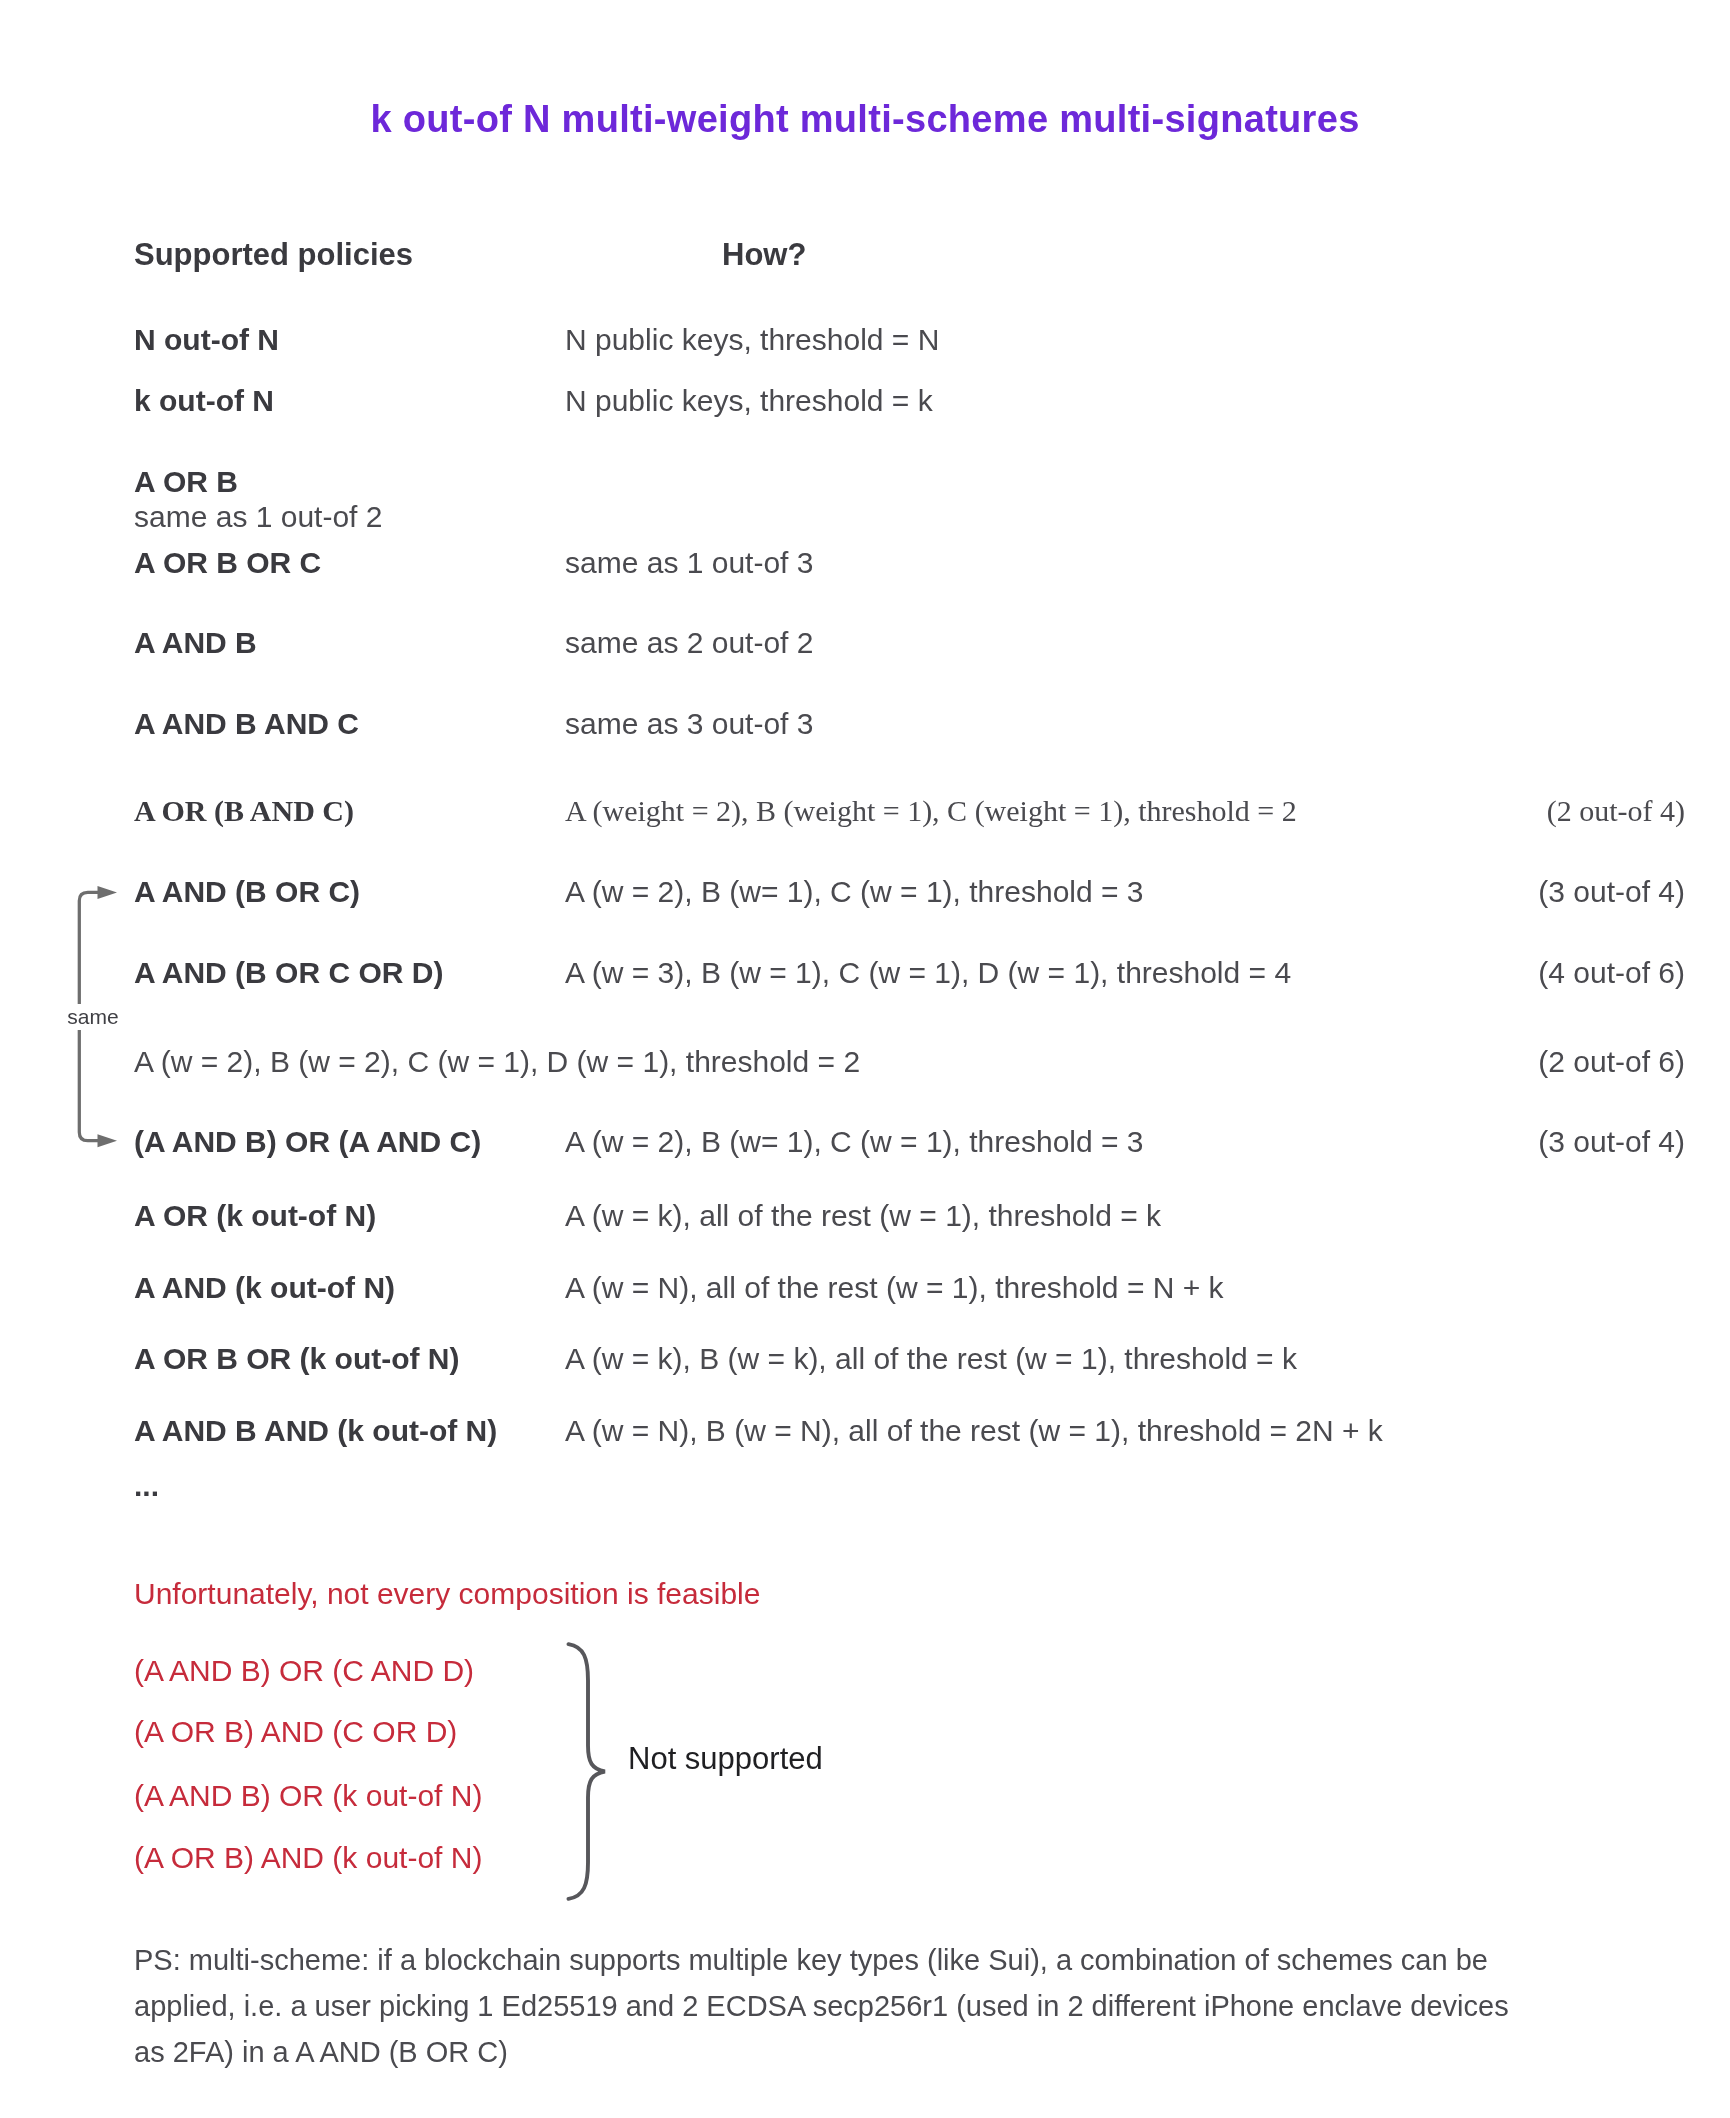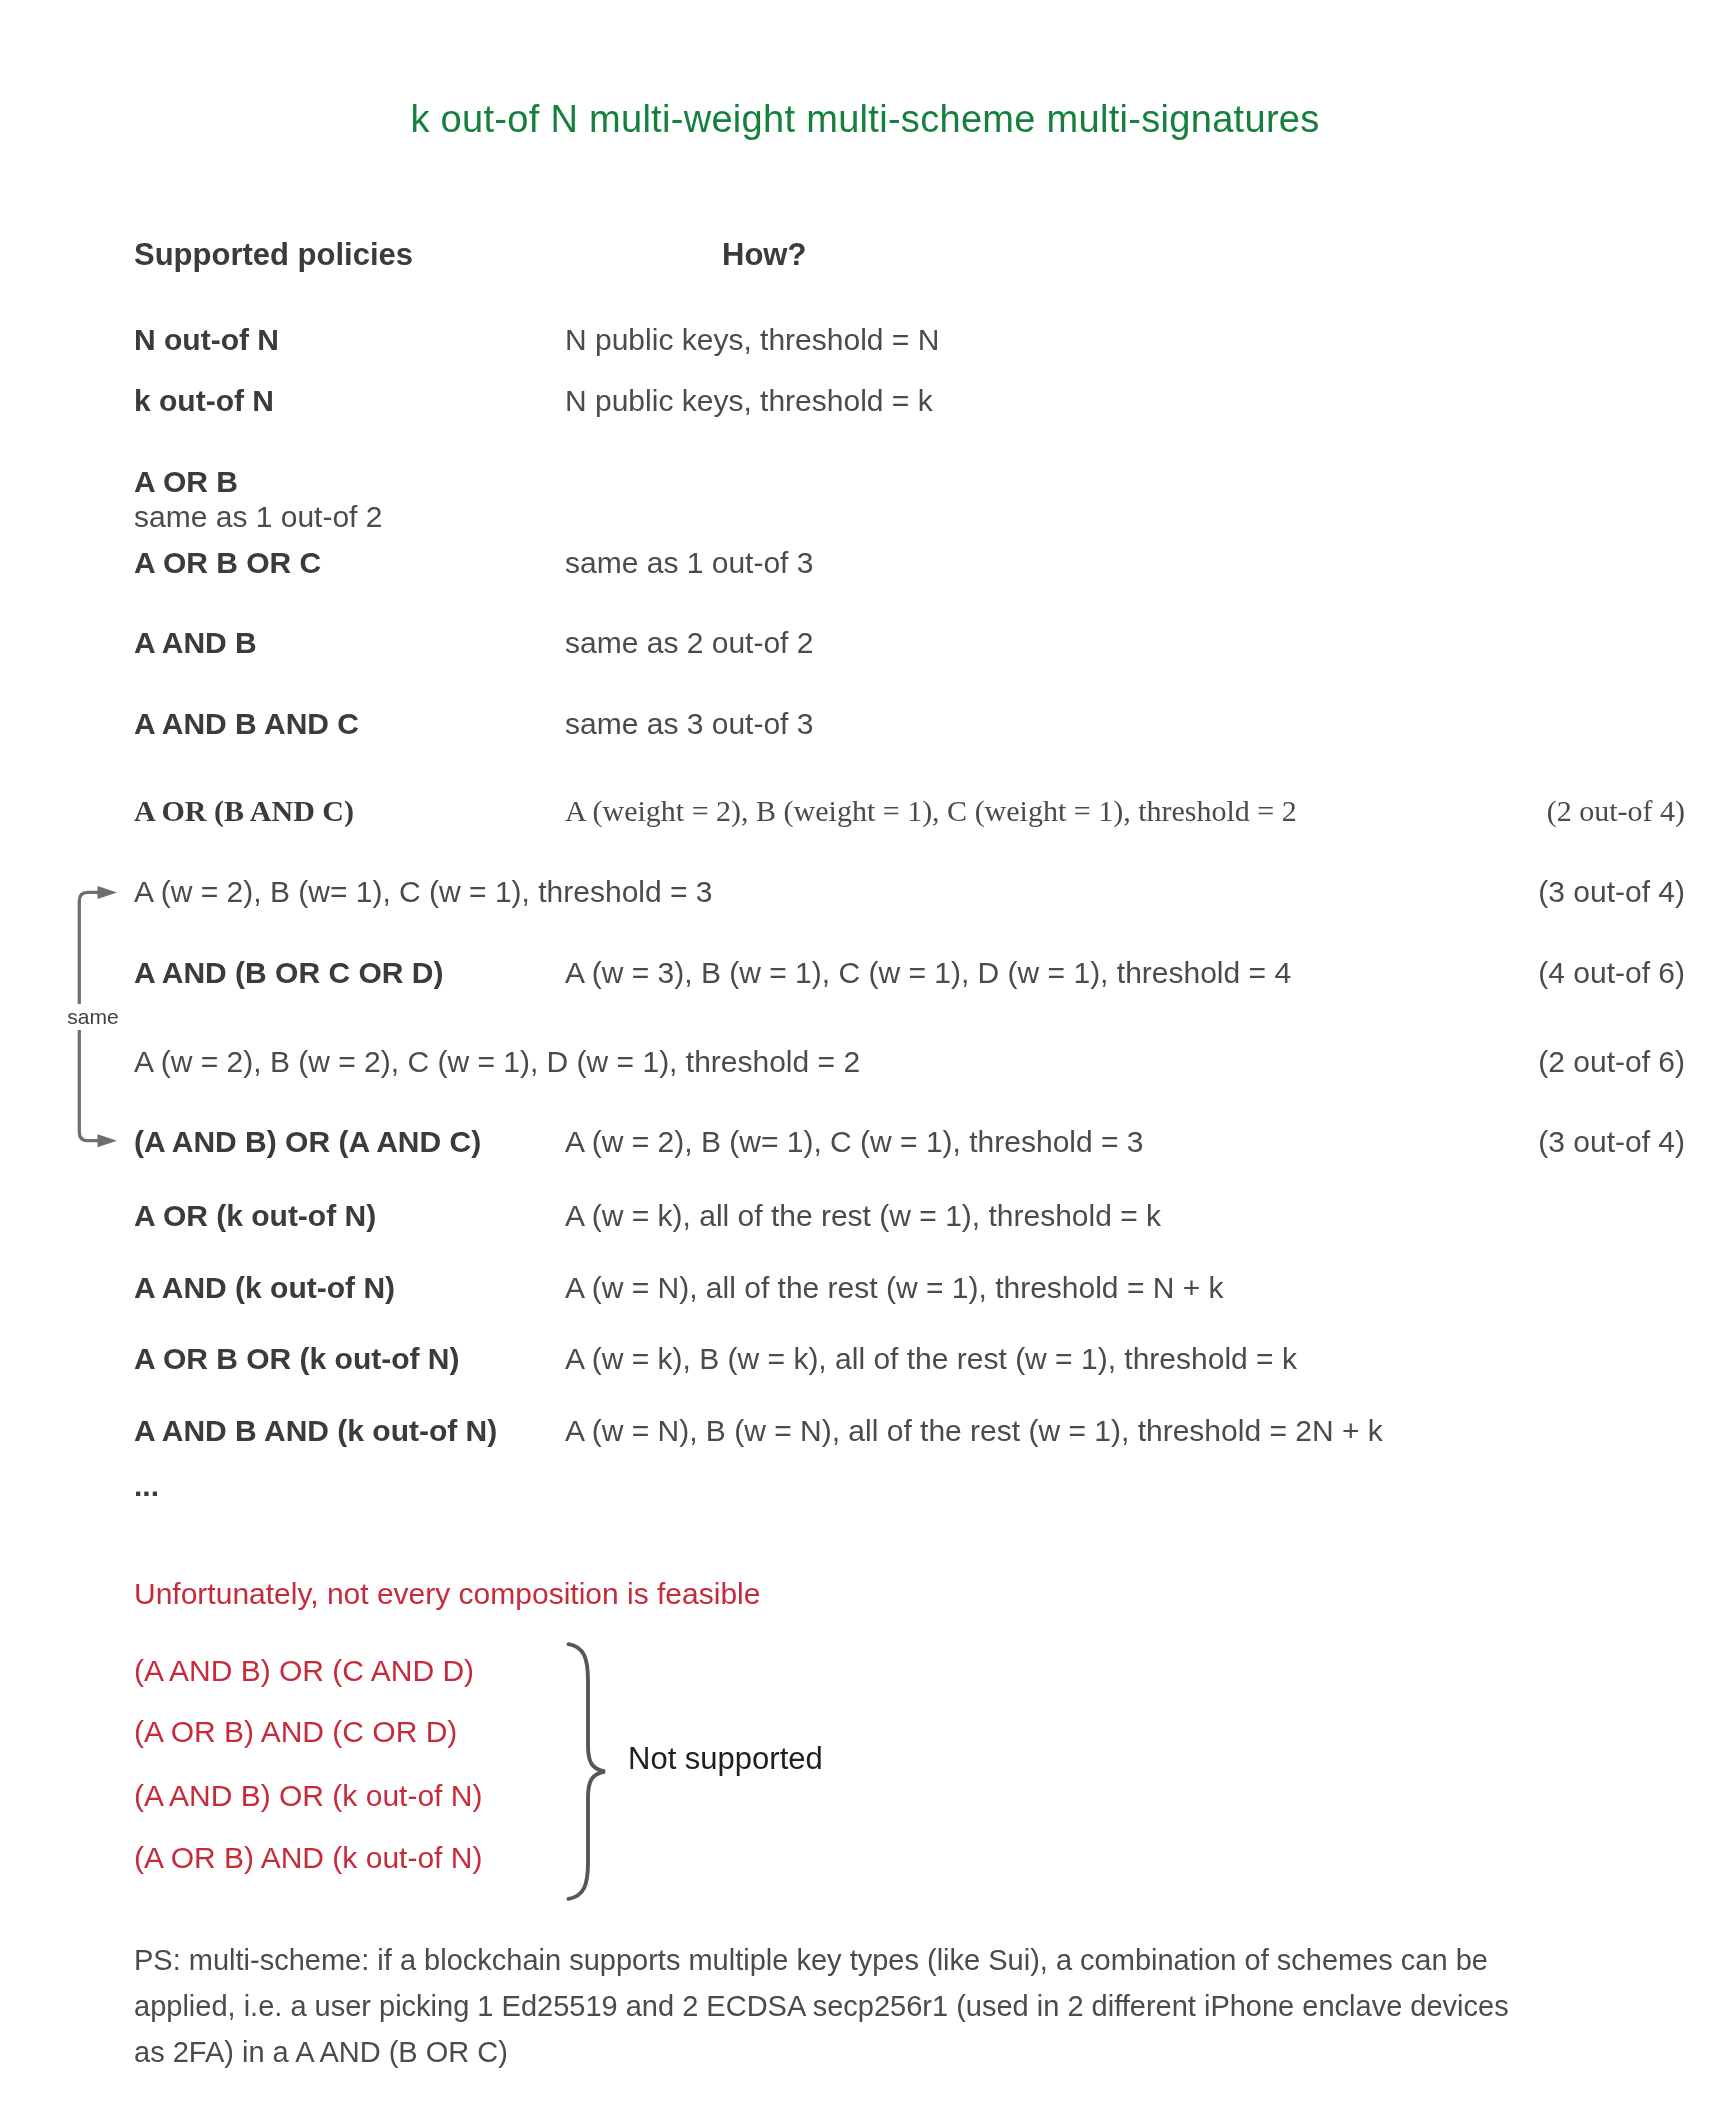--- a/index.html
+++ b/index.html
@@ -18,22 +18,22 @@
     background:#ffffff;
     font-family:"Liberation Sans", sans-serif;
     color:var(--ink);
     overflow:hidden;
   }
   .title{
     position:absolute;
     left:0; right:0; top:98px;
     text-align:center;
     font-size:38px;
-    font-weight:normal;
-    color:#15803d;
+    font-weight:bold;
+    color:#6d28d9;
     letter-spacing:0.3px;
   }
   .hdr{
     position:absolute;
     top:237px;
     font-size:31px;
     font-weight:bold;
     color:var(--ink-bold);
     white-space:nowrap;
   }
@@ -133,20 +133,21 @@
     <span class="policy">A AND B AND C</span>
     <span class="how">same as 3 out-of 3</span>
     <span class="note"></span>
   </div>
   <div class="row r6">
     <span class="policy">A OR (B AND C)</span>
     <span class="how">A (weight = 2), B (weight = 1), C (weight = 1), threshold = 2</span>
     <span class="note">(2 out-of 4)</span>
   </div>
   <div class="row r7">
+    <span class="policy">A AND (B OR C)</span>
     <span class="how">A (w = 2), B (w= 1), C (w = 1), threshold = 3</span>
     <span class="note">(3 out-of 4)</span>
   </div>
   <div class="row r8">
     <span class="policy">A AND (B OR C OR D)</span>
     <span class="how">A (w = 3), B (w = 1), C (w = 1), D (w = 1), threshold = 4</span>
     <span class="note">(4 out-of 6)</span>
   </div>
   <div class="row r9">
     <span class="how">A (w = 2), B (w = 2), C (w = 1), D (w = 1), threshold = 2</span>

